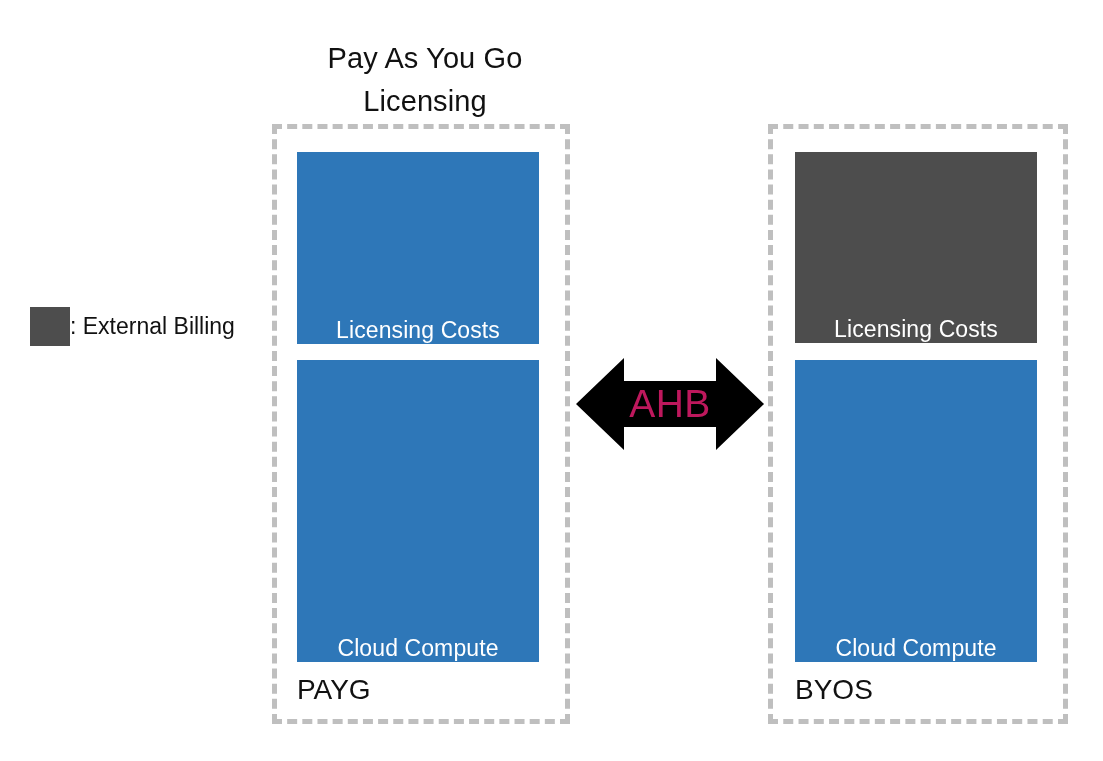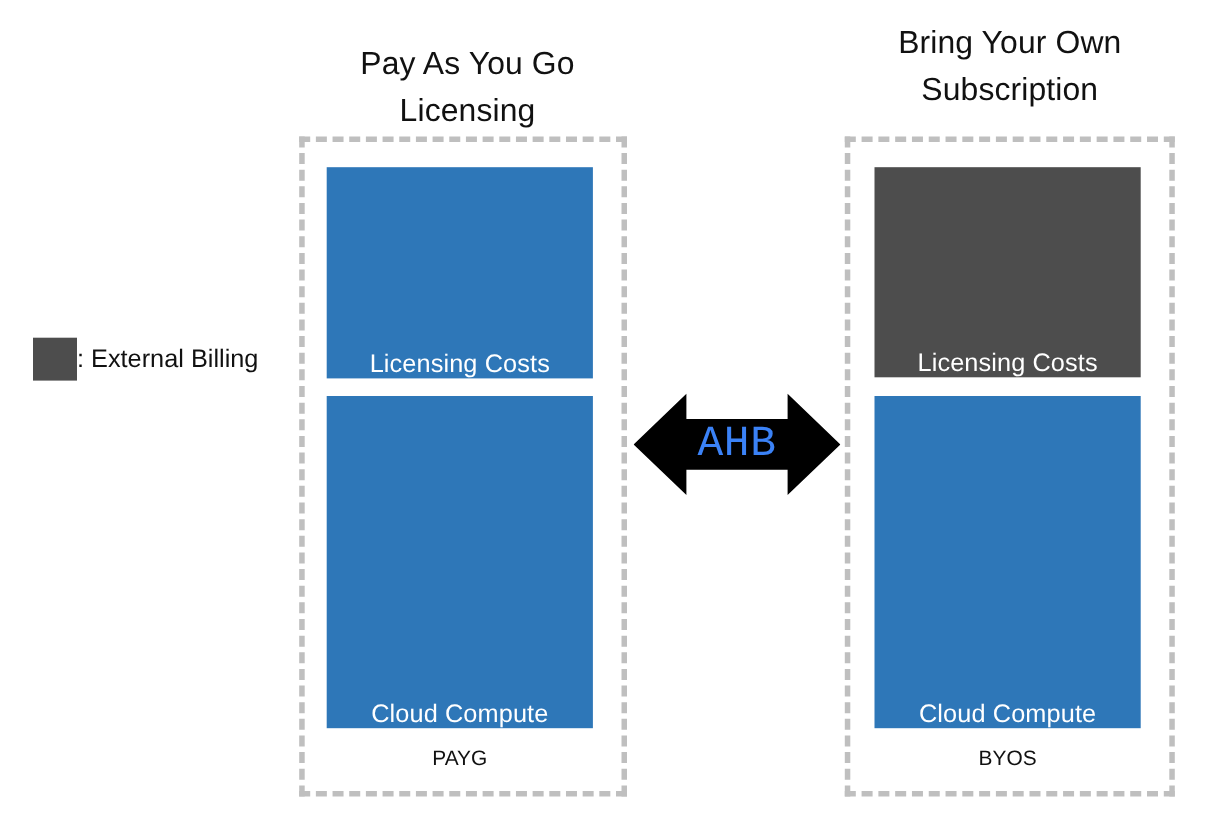--- a/index.html
+++ b/index.html
@@ -60,22 +60,22 @@
   .block.external { background: #4d4d4d; }
 
   #block-left-licensing { left: 297px; top: 152px; width: 242px; height: 192px; }
   #block-left-compute   { left: 297px; top: 360px; width: 242px; height: 302px; }
   #block-right-licensing{ left: 795px; top: 152px; width: 242px; height: 191px; }
   #block-right-compute  { left: 795px; top: 360px; width: 242px; height: 302px; }
 
   
   .panel-label {
     position: absolute;
-    text-align: center;
-    font-size: 19px;
+    text-align: left;
+    font-size: 28px;
     line-height: 32px;
     color: #111111;
   }
   #label-left  { left: 297px; top: 674px; width: 242px; }
   #label-right { left: 795px; top: 674px; width: 242px; }
 
   
   #legend {
     position: absolute;
     left: 30px;
@@ -114,38 +114,35 @@
   #ahb-arrow svg { display: block; width: 188px; height: 100px; }
   #ahb-label {
     position: absolute;
     left: 576px;
     top: 354px;
     width: 188px;
     height: 100px;
     display: flex;
     align-items: center;
     justify-content: center;
-    color: #3b82f6;
+    color: #be185d;
     font-size: 39px;
     line-height: 44px;
     letter-spacing: 0.5px;
     pointer-events: none;
-    font-family: Liberation Mono, monospace;
   }
 </style>
 </head>
 <body>
 
 <div id="canvas">
 
   <div class="col-title" id="title-left">Pay As You Go
 Licensing</div>
 
-  <div class="col-title" id="title-right">Bring Your Own
-Subscription</div>
 
   <div class="panel" id="panel-left"></div>
 
   <div class="panel" id="panel-right"></div>
 
   <div class="block azure" id="block-left-licensing">
     <span>Licensing Costs</span>
   </div>
 
   <div class="block azure" id="block-left-compute">

